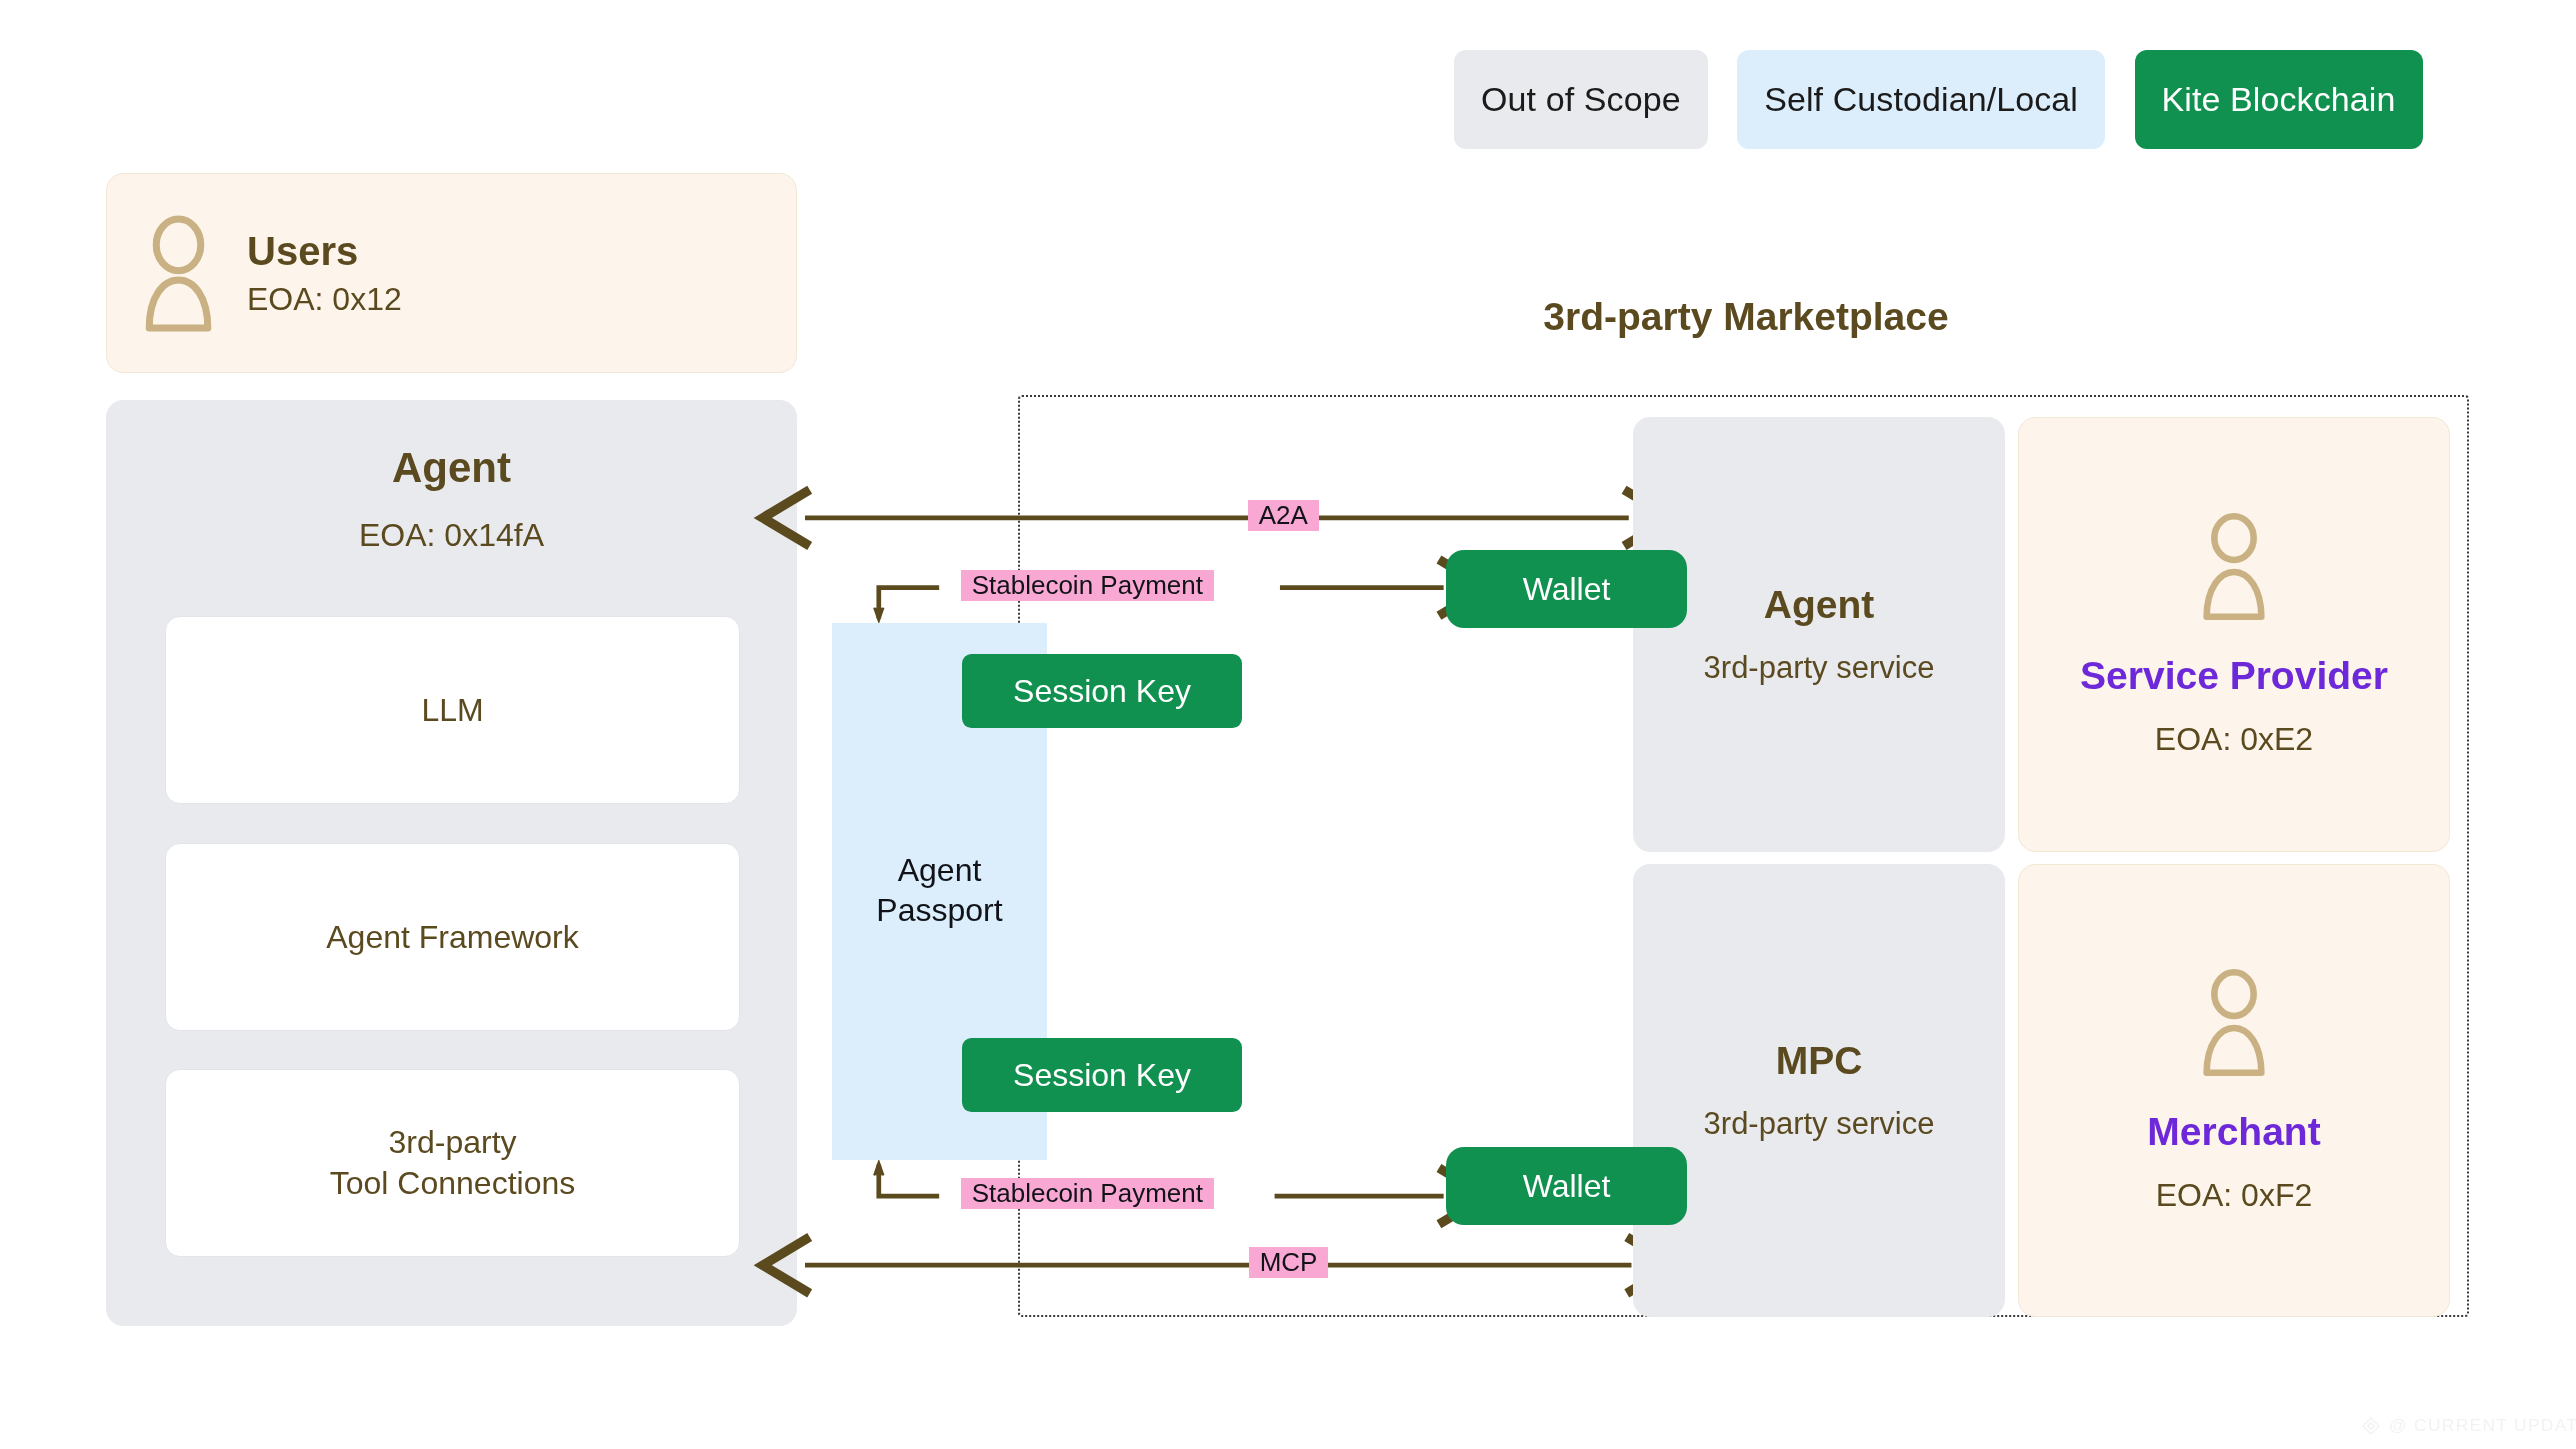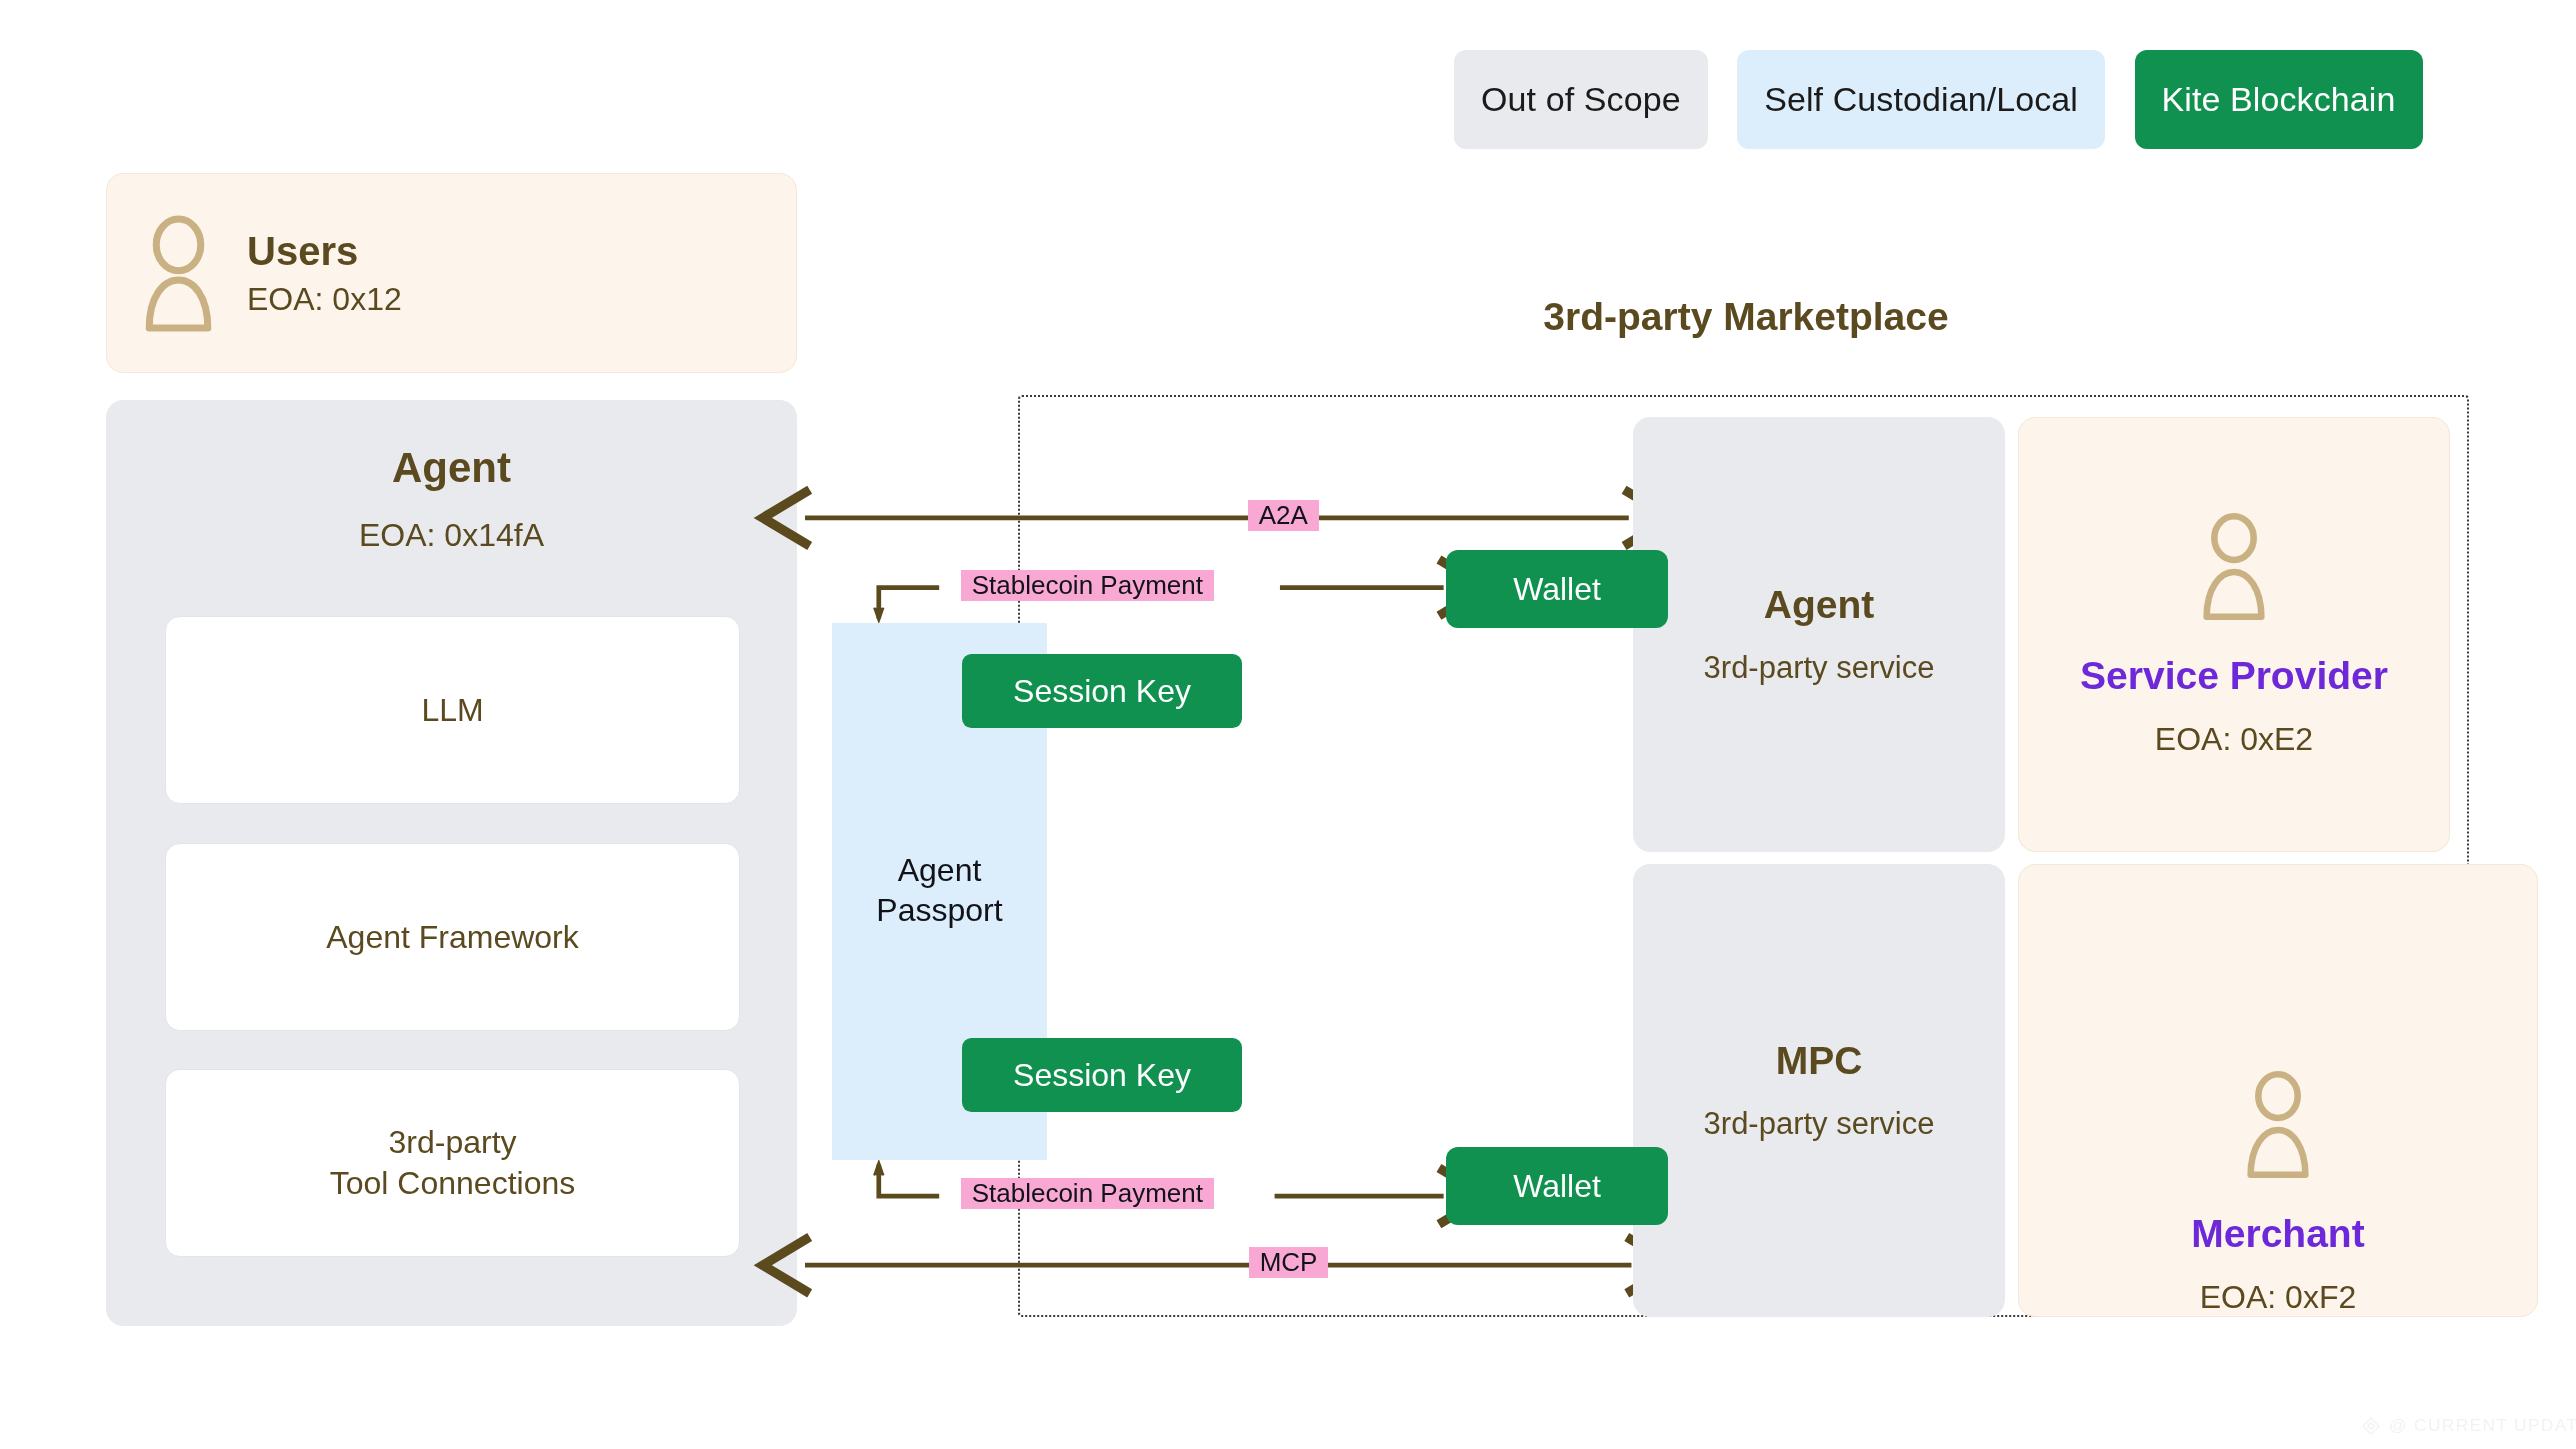--- a/index.html
+++ b/index.html
@@ -49,42 +49,42 @@
             background:#dcedfb;}
   #passport .lbl{position:absolute;left:0;right:0;top:227px;text-align:center;
                  font-size:32px;color:#111318;line-height:1.25;font-weight:normal;}
 
   .sesskey{position:absolute;height:74px;width:280px;background:#109150;
            color:#fff;border-radius:9.4px;display:flex;align-items:center;
            justify-content:center;font-size:32px;}
   #sess-top{left:962px;top:654px;}
   #sess-bot{left:962px;top:1038px;}
 
-  .wallet{position:absolute;height:78px;width:222px;background:#109150;
-          color:#fff;border-radius:12px;display:flex;align-items:center;
+  .wallet{position:absolute;height:78px;width:241px;background:#109150;
+          color:#fff;border-radius:18px;display:flex;align-items:center;
           justify-content:center;font-size:32px;}
   #wallet-top{left:1446px;top:550px;}
   #wallet-bot{left:1446px;top:1147px;}
 
   
   .svccard{position:absolute;background:#e8eaee;border-radius:17.4px;
            display:flex;flex-direction:column;align-items:center;justify-content:center;}
   .svccard .ttl{font-size:39px;font-weight:bold;color:#5b4a1f;}
   .svccard .sub{font-size:31px;color:#5b4a1f;margin-top:23px;}
   #svc-agent{left:1633px;top:417px;width:372px;height:435px;}
   #svc-mpc{left:1633px;top:864px;width:372px;height:453px;}
 
   .partycard{position:absolute;background:#fdf5eb;border:1.3px solid #f3e7d5;
              border-radius:17.4px;display:flex;flex-direction:column;
              align-items:center;justify-content:center;box-sizing:border-box;}
   .partycard .person{width:70px;height:111px;margin-bottom:32px;}
   .partycard .ttl{font-size:39px;font-weight:bold;color:#6d28d9;}
   .partycard .sub{font-size:32px;color:#5b4a1f;margin-top:23px;}
   #party-provider{left:2018px;top:417px;width:432px;height:435px;}
-  #party-merchant{left:2018px;top:864px;width:520px;height:453px;justify-content:flex-end;}
+  #party-merchant{left:2018px;top:864px;width:432px;height:453px;}
 
   
   #wires{position:absolute;left:0;top:0;width:2576px;height:1449px;}
   .wlabel{position:absolute;background:#f9a8d4;font-size:26px;color:#111318;
           padding:0 10.7px;white-space:nowrap;}
 
   
   #watermark{position:absolute;left:2361px;top:1415px;display:flex;align-items:center;
              gap:8px;color:#f2f2f4;font-size:17.4px;letter-spacing:1.3px;white-space:nowrap;}
 </style>

